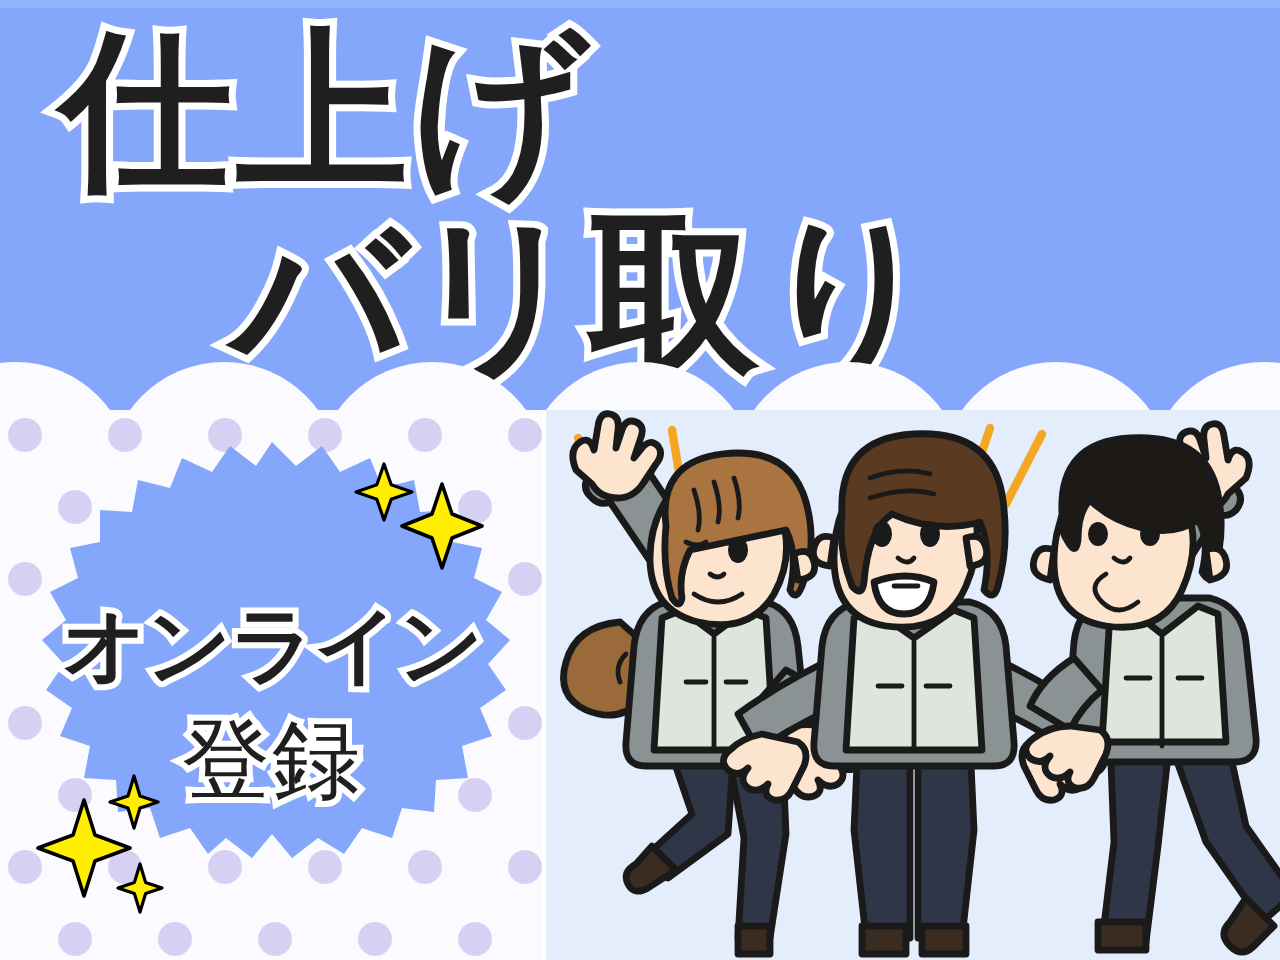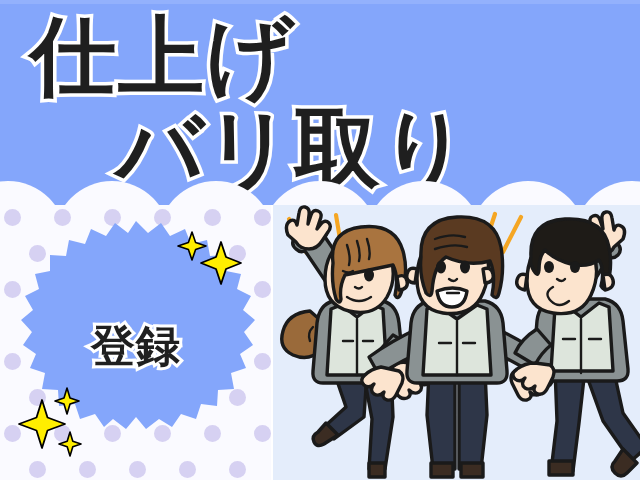--- a/index.html
+++ b/index.html
@@ -142,21 +142,21 @@
     color: #1f1f1f;
     -webkit-text-stroke: 6px #ffffff;
     paint-order: stroke fill;
     letter-spacing: -1px;
     white-space: nowrap;
     margin-top: 18px;
   }
   .badge-line2 {
     font-size: 44px;
     line-height: 56px;
-    font-weight: bold;
+    font-weight: normal;
     color: #1f1f1f;
     -webkit-text-stroke: 6px #ffffff;
     paint-order: stroke fill;
     letter-spacing: 1px;
     white-space: nowrap;
     margin-top: 4px;
   }
   .sparkle { position: absolute; }
 
   
@@ -286,20 +286,21 @@
           <path d="M13 1 L16 11 L25 14 L16 17 L13 27 L10 17 L1 14 L10 11 Z" fill="#ffee00" stroke="#000" stroke-width="1.6" stroke-linejoin="round"></path>
         </svg>
       </span>
       <span class="sparkle" style="left:44px; top:212px;">
         <svg width="24" height="26" viewBox="0 0 24 26">
           <path d="M12 1 L14.8 10.2 L23 13 L14.8 15.8 L12 25 L9.2 15.8 L1 13 L9.2 10.2 Z" fill="#ffee00" stroke="#000" stroke-width="1.6" stroke-linejoin="round"></path>
         </svg>
       </span>
 
       <div class="badge-text">
+        <div class="badge-line1">オンライン</div>
         <div class="badge-line2">登録</div>
       </div>
     </div>
   </div>
 
   <div class="illus">
     <svg viewBox="0 0 369 275" xmlns="http://www.w3.org/2000/svg" aria-hidden="true">
       <defs>
         <style>
           .ol   { stroke:#1a1a1a; stroke-width:3.4; stroke-linejoin:round; stroke-linecap:round; }

